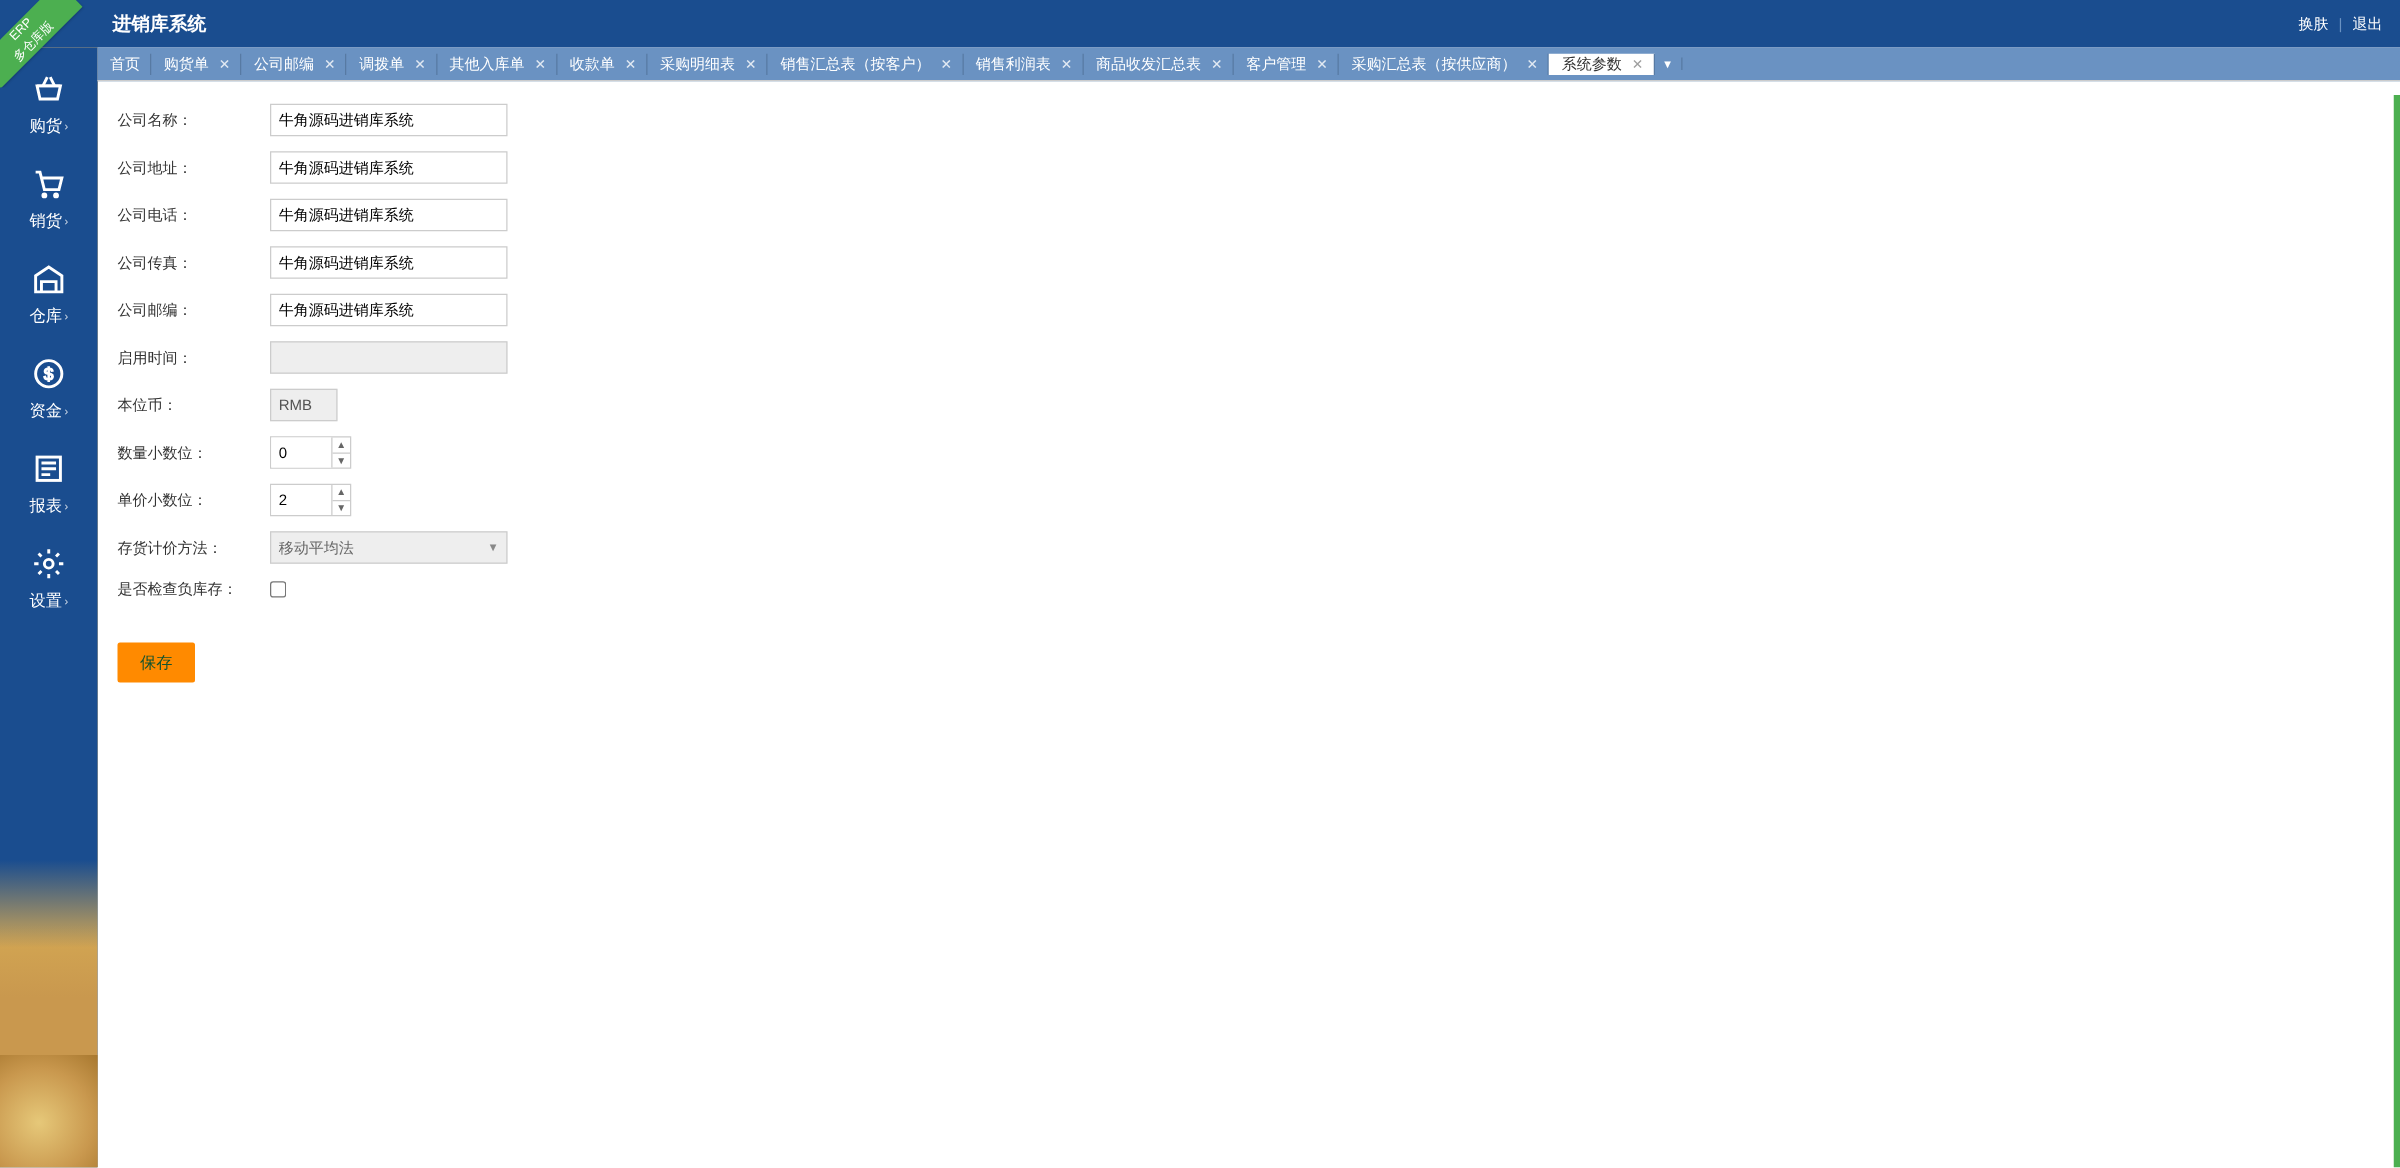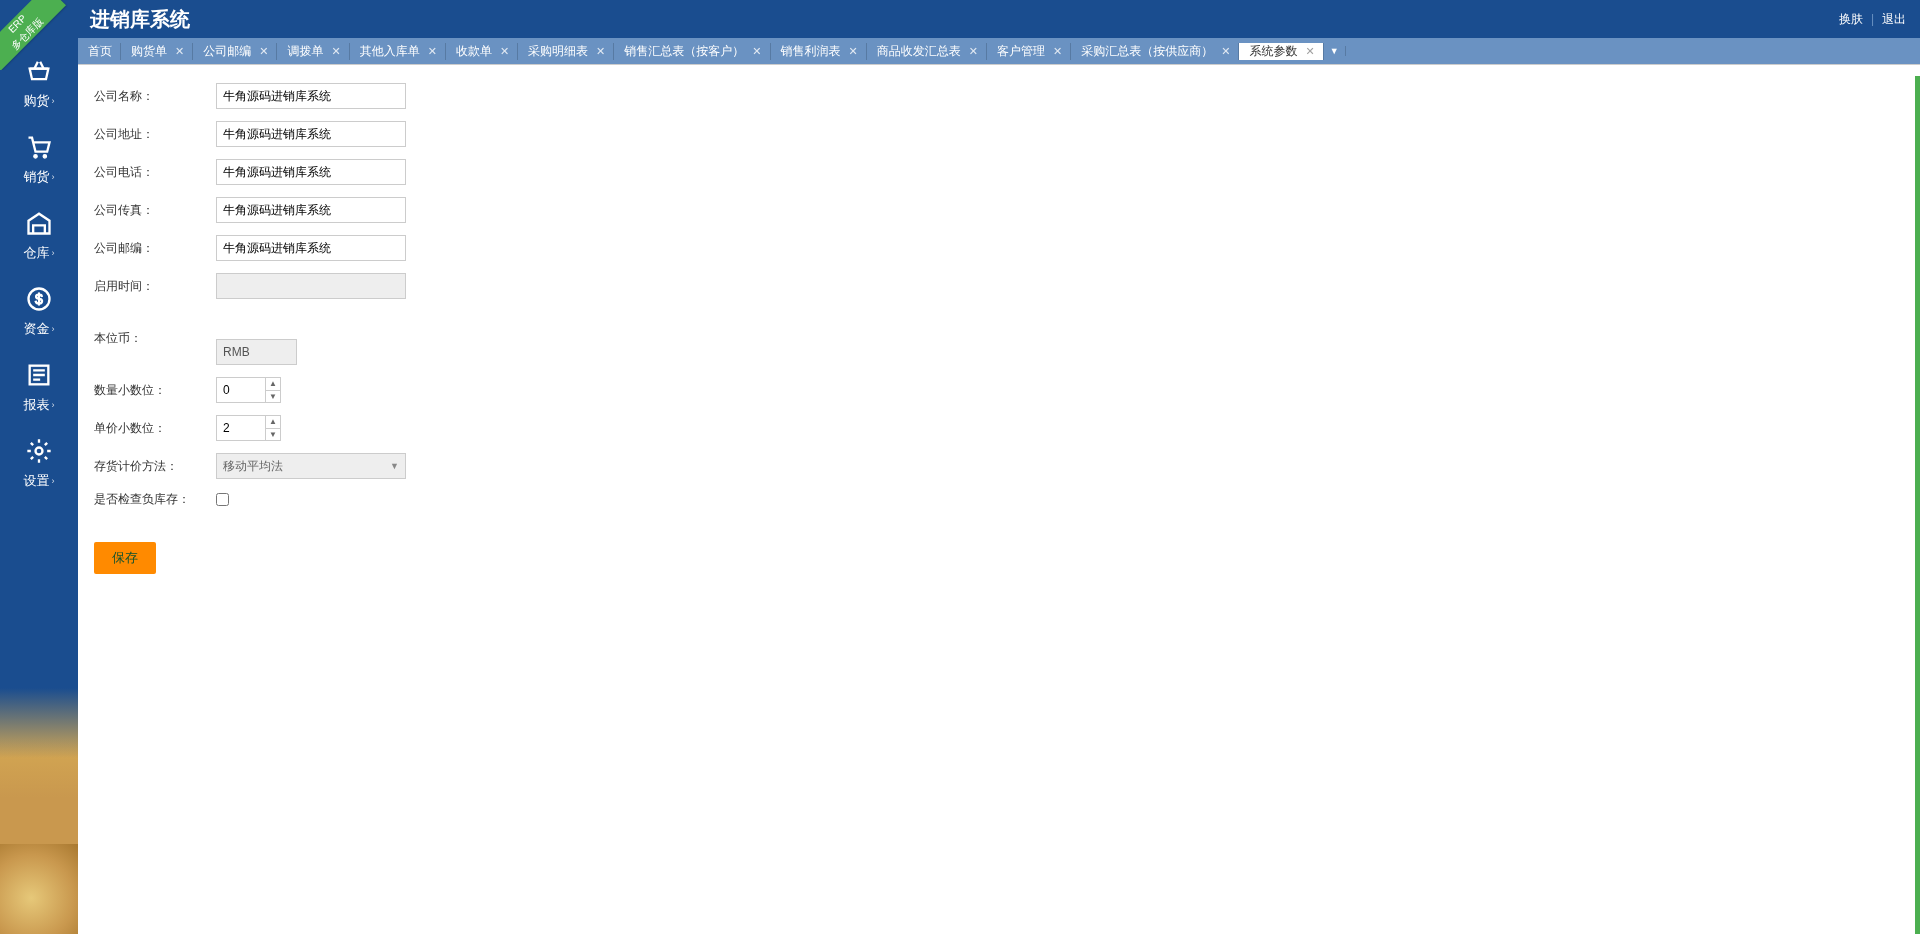--- a/index.html
+++ b/index.html
@@ -27,21 +27,21 @@
   background: #4CAF50;
   color: #fff;
   font-size: 10px;
   width: 95px;
   text-align: center;
   transform: rotate(-45deg);
   top: 15px; left: -25px;
   line-height: 14px;
   box-shadow: 0 1px 2px rgba(0,0,0,.2);
 }
-.app-title { color:#fff; font-size: 20px; font-weight: bold; margin-left: 90px; }
+.app-title { color:#fff; font-size: 15px; font-weight: bold; margin-left: 90px; }
 .header-right { color:#fff; font-size: 12px; display:flex; gap:8px; align-items:center;}
 .header-right a { color:#fff; text-decoration:none; cursor:pointer;}
 .header-right .divider { color:#6a92c2; }
 
 .body { display:flex; flex:1; min-height:0; }
 
 .sidebar {
   width: 78px;
   background: linear-gradient(to bottom, #1a4d8f 0%, #1a4d8f 650px, rgba(26,77,143,0) 720px), 
               linear-gradient(to bottom, #d4a853 700px, #c9984e 760px);
@@ -292,21 +292,21 @@
         <div class="form-row">
           <label>公司邮编：</label>
           <input type="text" value="牛角源码进销库系统" style="">
         </div>
         <div class="form-row">
           <label>启用时间：</label>
           <input type="text" disabled="" value="" style="">
         </div>
         <div class="form-row">
           <label>本位币：</label>
-          <input type="text" disabled="" style="width: 81px; margin-top: 28px;" value="RMB">
+          <input type="text" disabled="" style="width: 54px;" value="RMB">
         </div>
         <div class="form-row">
           <label>数量小数位：</label>
           <div class="spinner">
             <input value="0" style="">
             <div class="btns">
                 <div>▲</div>
                 <div>▼</div>
               </div>
           </div>

